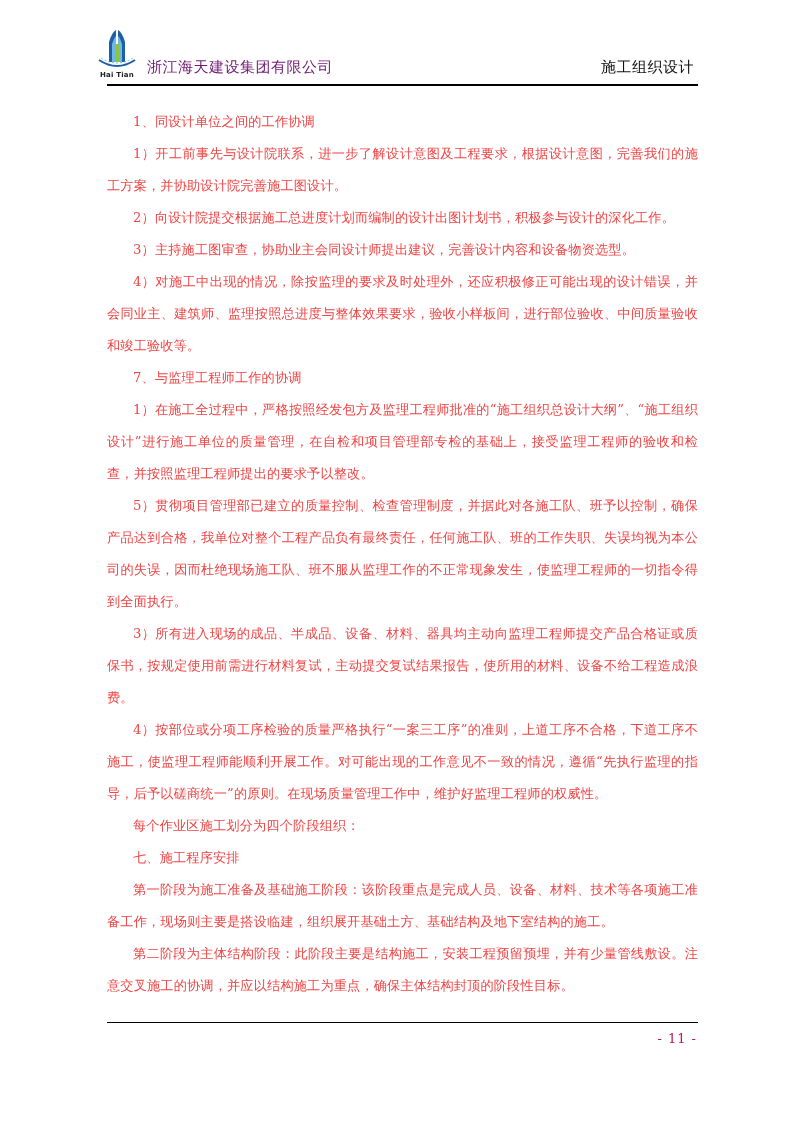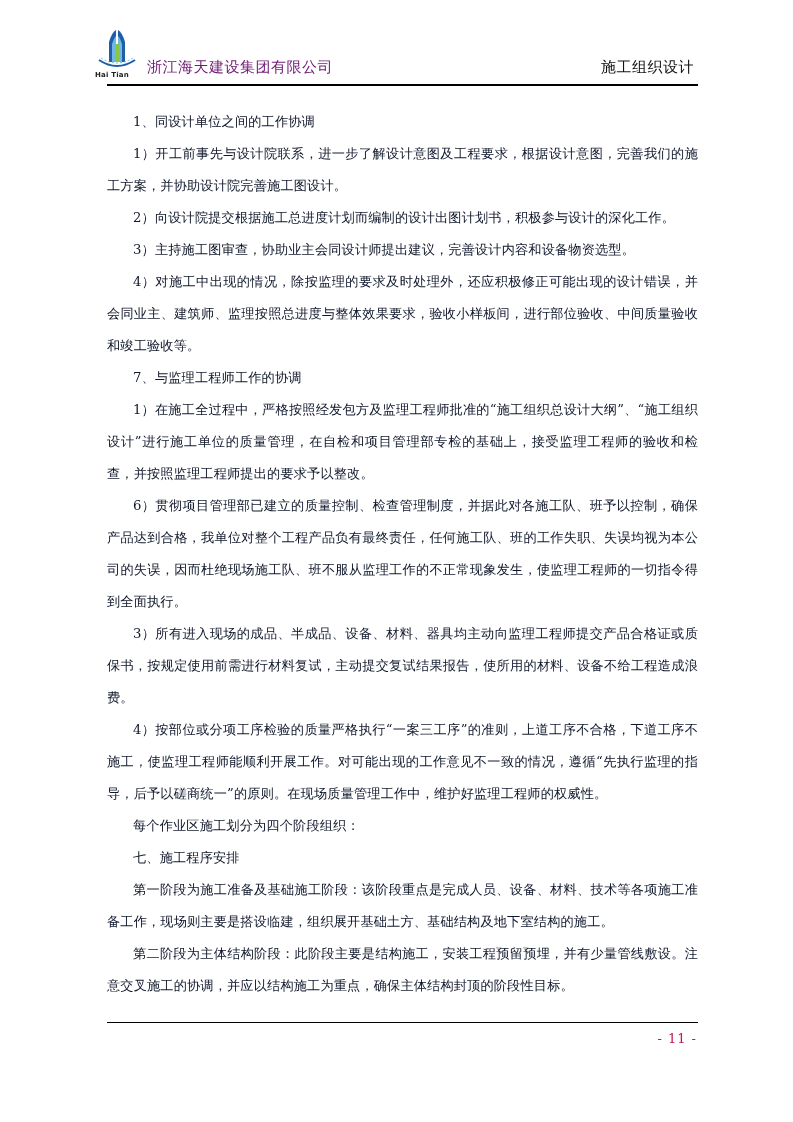--- a/index.html
+++ b/index.html
@@ -27,21 +27,21 @@
       left: 0;
       top: 0;
       width: 44px;
       height: 56px;
     }
     .logo-caption {
       position: absolute;
       left: 0;
       top: 43px;
       width: 44px;
-      text-align: left;
+      text-align: center;
       font-family: "DejaVu Sans", "Liberation Sans", sans-serif;
       font-weight: bold;
       font-size: 7px;
       color: #222;
       letter-spacing: 0.2px;
     }
     .company-name {
       position: absolute;
       left: 52px;
       top: 30px;
@@ -74,21 +74,21 @@
       top: 106px;
       width: 591px;
     }
     .para {
       margin: 0;
       font-size: 13.2px;
       line-height: 32px;
       text-indent: 26px;
       text-align: justify;
       letter-spacing: 0.15px;
-      color: #0f172a;
+      color: #ef4444;
     }
     .footer-rule {
       position: absolute;
       left: 107px;
       top: 1022px;
       width: 591px;
       height: 1px;
       background: #000;
     }
     .page-number {
@@ -128,21 +128,21 @@
 <div class="header-rule"></div>
 
 <div class="content">
   <p class="para">1、同设计单位之间的工作协调</p>
   <p class="para">1）开工前事先与设计院联系，进一步了解设计意图及工程要求，根据设计意图，完善我们的施工方案，并协助设计院完善施工图设计。</p>
   <p class="para">2）向设计院提交根据施工总进度计划而编制的设计出图计划书，积极参与设计的深化工作。</p>
   <p class="para">3）主持施工图审查，协助业主会同设计师提出建议，完善设计内容和设备物资选型。</p>
   <p class="para">4）对施工中出现的情况，除按监理的要求及时处理外，还应积极修正可能出现的设计错误，并会同业主、建筑师、监理按照总进度与整体效果要求，验收小样板间，进行部位验收、中间质量验收和竣工验收等。</p>
   <p class="para">7、与监理工程师工作的协调</p>
   <p class="para">1）在施工全过程中，严格按照经发包方及监理工程师批准的“施工组织总设计大纲”、“施工组织设计”进行施工单位的质量管理，在自检和项目管理部专检的基础上，接受监理工程师的验收和检查，并按照监理工程师提出的要求予以整改。</p>
-  <p class="para">6）贯彻项目管理部已建立的质量控制、检查管理制度，并据此对各施工队、班予以控制，确保产品达到合格，我单位对整个工程产品负有最终责任，任何施工队、班的工作失职、失误均视为本公司的失误，因而杜绝现场施工队、班不服从监理工作的不正常现象发生，使监理工程师的一切指令得到全面执行。</p>
+  <p class="para">5）贯彻项目管理部已建立的质量控制、检查管理制度，并据此对各施工队、班予以控制，确保产品达到合格，我单位对整个工程产品负有最终责任，任何施工队、班的工作失职、失误均视为本公司的失误，因而杜绝现场施工队、班不服从监理工作的不正常现象发生，使监理工程师的一切指令得到全面执行。</p>
   <p class="para">3）所有进入现场的成品、半成品、设备、材料、器具均主动向监理工程师提交产品合格证或质保书，按规定使用前需进行材料复试，主动提交复试结果报告，使所用的材料、设备不给工程造成浪费。</p>
   <p class="para">4）按部位或分项工序检验的质量严格执行“一案三工序”的准则，上道工序不合格，下道工序不施工，使监理工程师能顺利开展工作。对可能出现的工作意见不一致的情况，遵循“先执行监理的指导，后予以磋商统一”的原则。在现场质量管理工作中，维护好监理工程师的权威性。</p>
   <p class="para">每个作业区施工划分为四个阶段组织：</p>
   <p class="para">七、施工程序安排</p>
   <p class="para">第一阶段为施工准备及基础施工阶段：该阶段重点是完成人员、设备、材料、技术等各项施工准备工作，现场则主要是搭设临建，组织展开基础土方、基础结构及地下室结构的施工。</p>
   <p class="para">第二阶段为主体结构阶段：此阶段主要是结构施工，安装工程预留预埋，并有少量管线敷设。注意交叉施工的协调，并应以结构施工为重点，确保主体结构封顶的阶段性目标。</p>
 </div>
 
 <div class="footer-rule"></div>
 <div class="page-number">- 11 -</div>

